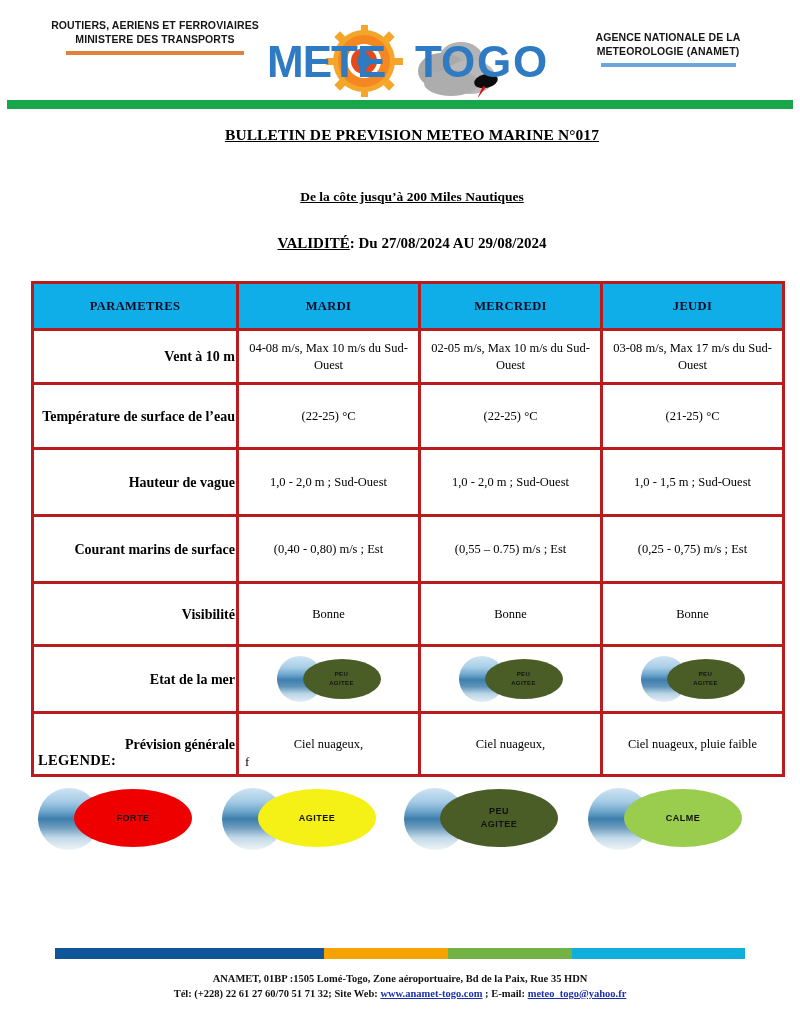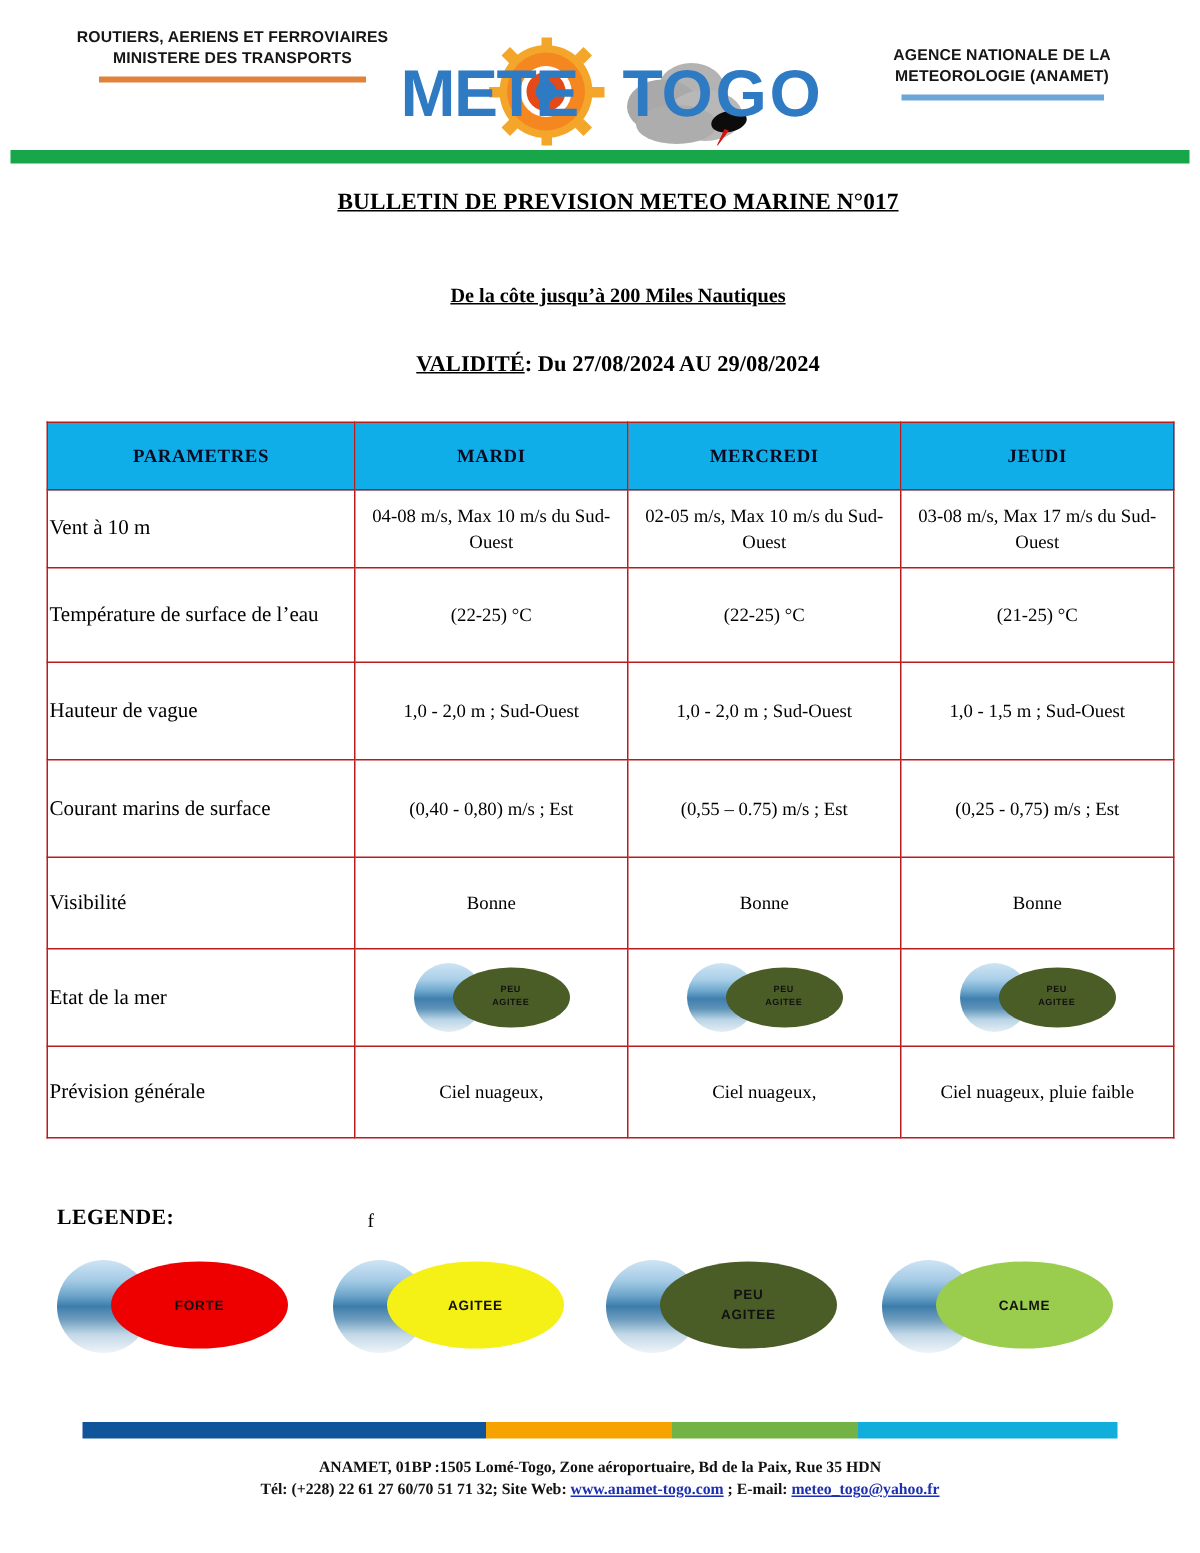--- a/index.html
+++ b/index.html
@@ -92,39 +92,39 @@
     top: 281px;
     width: 752px;
   }
   table.bulletin {
     border-collapse: collapse;
     width: 752px;
     table-layout: fixed;
   }
   table.bulletin th,
   table.bulletin td {
-    border: 1px solid #b91c1c;
+    border: 3px solid #b91c1c;
     vertical-align: middle;
     padding: 3px 1px;
   }
   table.bulletin thead th {
     background: #0FAEE8;
     height: 38px;
     font-size: 12.5px;
     font-weight: bold;
     letter-spacing: .4px;
     text-align: center;
     color: #0a0a22;
   }
   .col-param { width: 205px; }
   .col-day   { width: 182px; }
 
   td.param {
-    text-align: left;
-    font-weight: normal;
+    text-align: right;
+    font-weight: bold;
     font-size: 14px;
     line-height: 19px;
   }
   td.val {
     text-align: center;
     font-size: 12.5px;
     line-height: 17px;
   }
   tr.r-vent td   { height: 45px; }
   tr.r-temp td   { height: 56px; }
@@ -176,21 +176,21 @@
     letter-spacing: .4px;
     line-height: 9px;
     color: #111111;
     text-align: center;
   }
 
   
   .legend {
     position: absolute;
     left: 0;
-    top: 804px;
+    top: 752px;
     width: 800px;
     height: 110px;
   }
   .legend-title {
     position: absolute;
     left: 38px;
     top: 0;
     font-size: 14.5px;
     font-weight: bold;
     letter-spacing: .3px;

